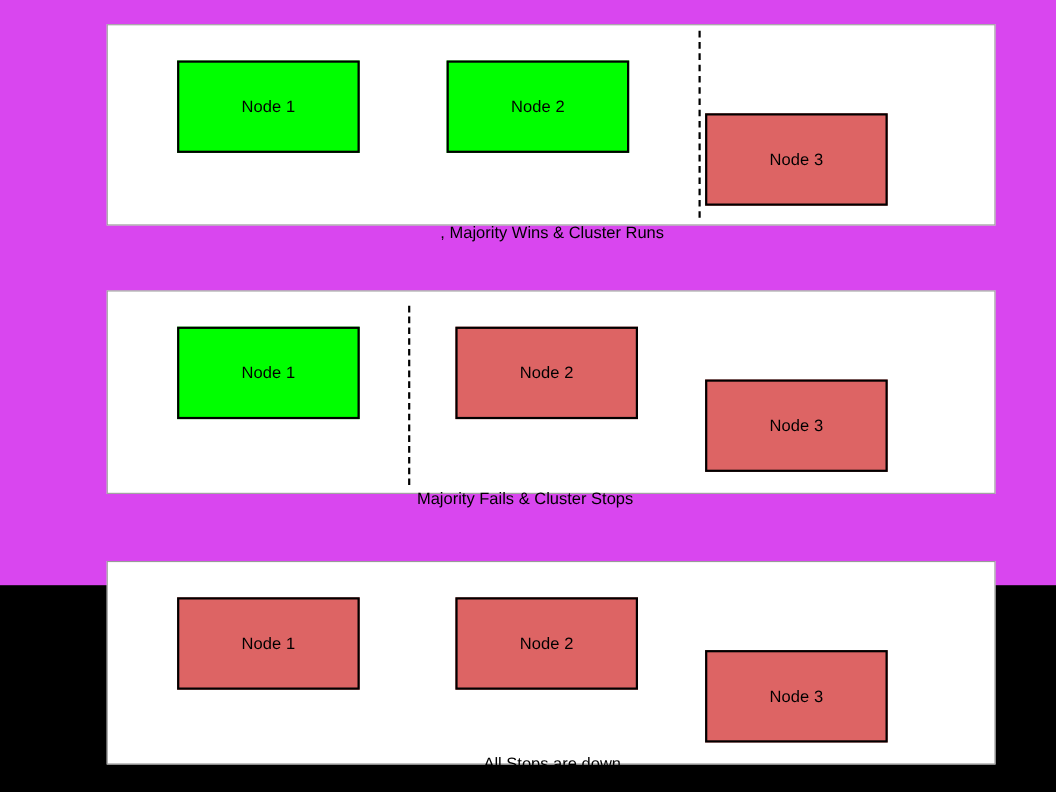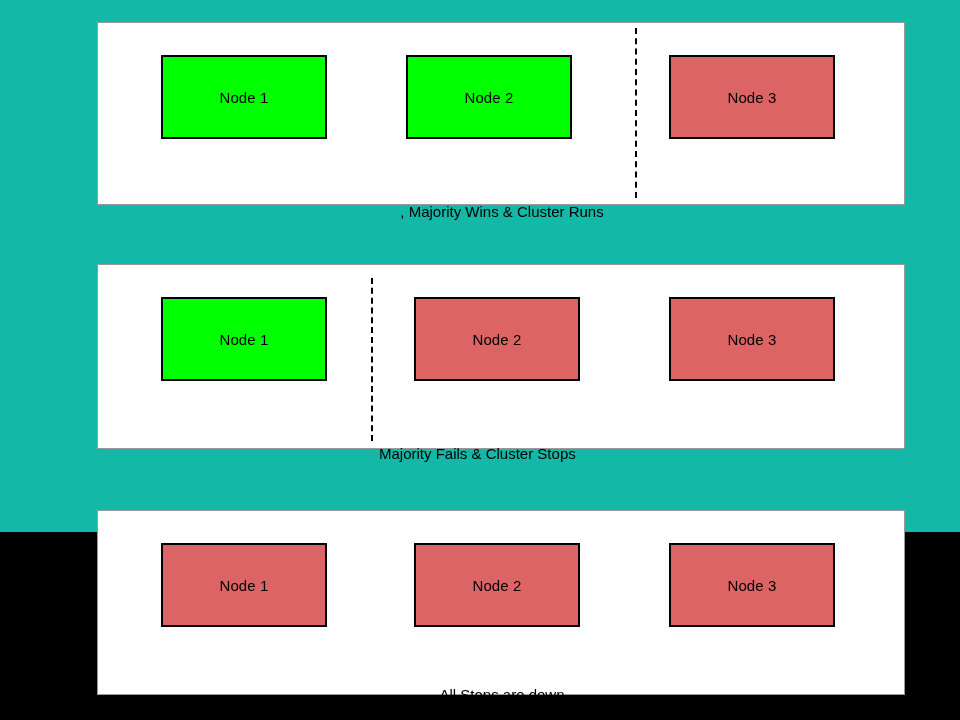--- a/index.html
+++ b/index.html
@@ -14,21 +14,21 @@
     overflow: hidden;
     font-family: "Liberation Sans", sans-serif;
   }
 
   .diagram {
     position: absolute;
     left: 0;
     top: 0;
     width: 960px;
     height: 532px;
-    background: #14b8a6;
+    background: #d946ef;
   }
 
   
   .panel {
     position: absolute;
     left: 97px;
     width: 808px;
     background: #ffffff;
     border: 1px solid #9a9a9a;
     box-sizing: border-box;
@@ -54,21 +54,21 @@
     line-height: 1;
     letter-spacing: 0.1px;
   }
   .node-up   { background: #00ff00; }
   .node-down { background: #dd6464; }
 
   
   .col-a { left: 63px;  }
   .col-b { left: 308px; }
   .col-b2 { left: 316px; }
-  .col-c { left: 571px; }
+  .col-c { left: 543px; margin-top: 48px; }
   .row-top { top: 32px; }
 
   
   .divider {
     position: absolute;
     width: 0;
     border-left: 2px dashed #000000;
   }
   #divider-1 { left: 537px; top: 5px;  height: 170px; }
   #divider-2 { left: 273px; top: 13px; height: 163px; }

